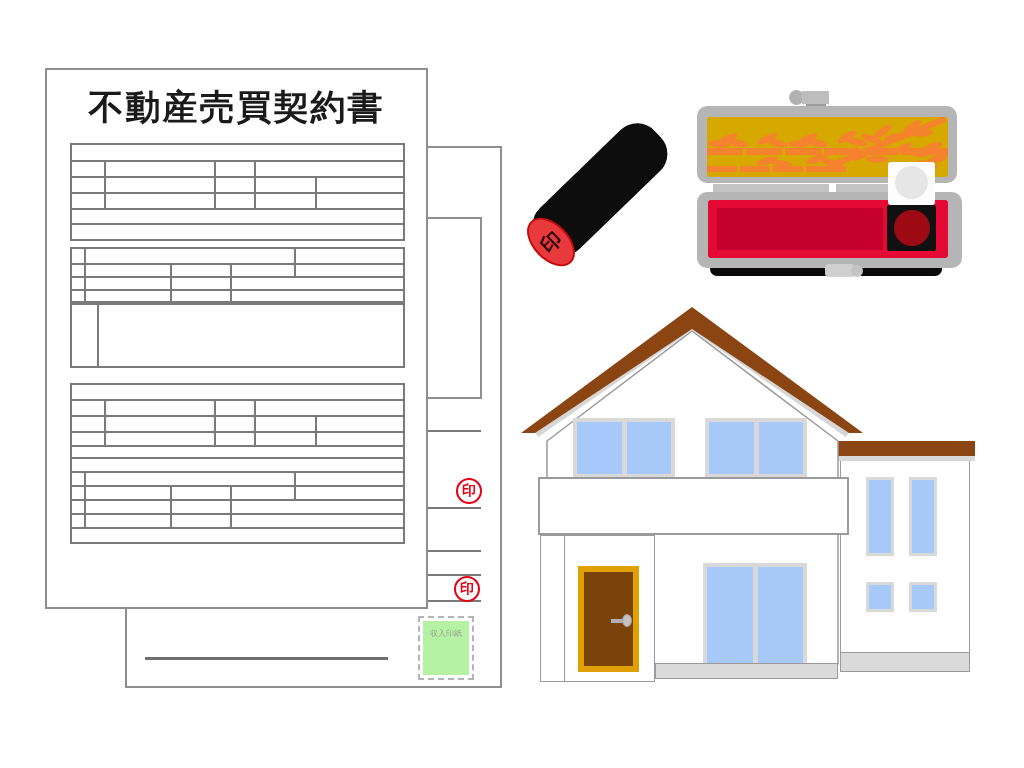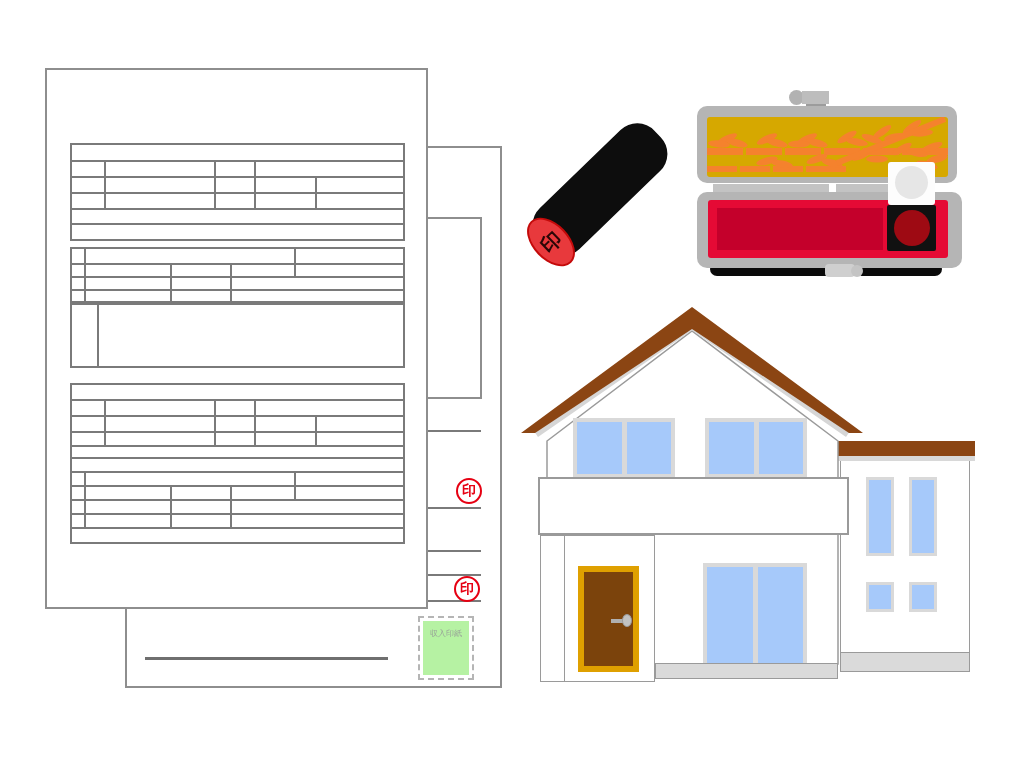--- a/index.html
+++ b/index.html
@@ -97,20 +97,21 @@
     <div class="seal-circle" style="left:454px;top:576px;">印</div>
     <div class="sig-line" style="left:145px;top:657px;width:243px;height:3px;background:#6f6f6f;"></div>
     <div class="revenue-stamp">
       <div class="revenue-stamp-green">
         <span class="revenue-stamp-label">収入印紙</span>
       </div>
     </div>
   </div>
 
   <div class="sheet sheet-front"></div>
+  <div class="contract-title">不動産売買契約書</div>
   <div id="front-tables">
       <div class="doc-table" style="left: 70px; top: 143px; width: 335px;">
         <div class="doc-row" style="height: 15px;">
           <div class="doc-cell last"></div>
         </div>
         <div class="doc-row" style="height: 16px;">
           <div class="doc-cell" style="width: 32px;"></div>
           <div class="doc-cell" style="width: 110px;"></div>
           <div class="doc-cell" style="width: 40px;"></div>
           <div class="doc-cell last"></div>

